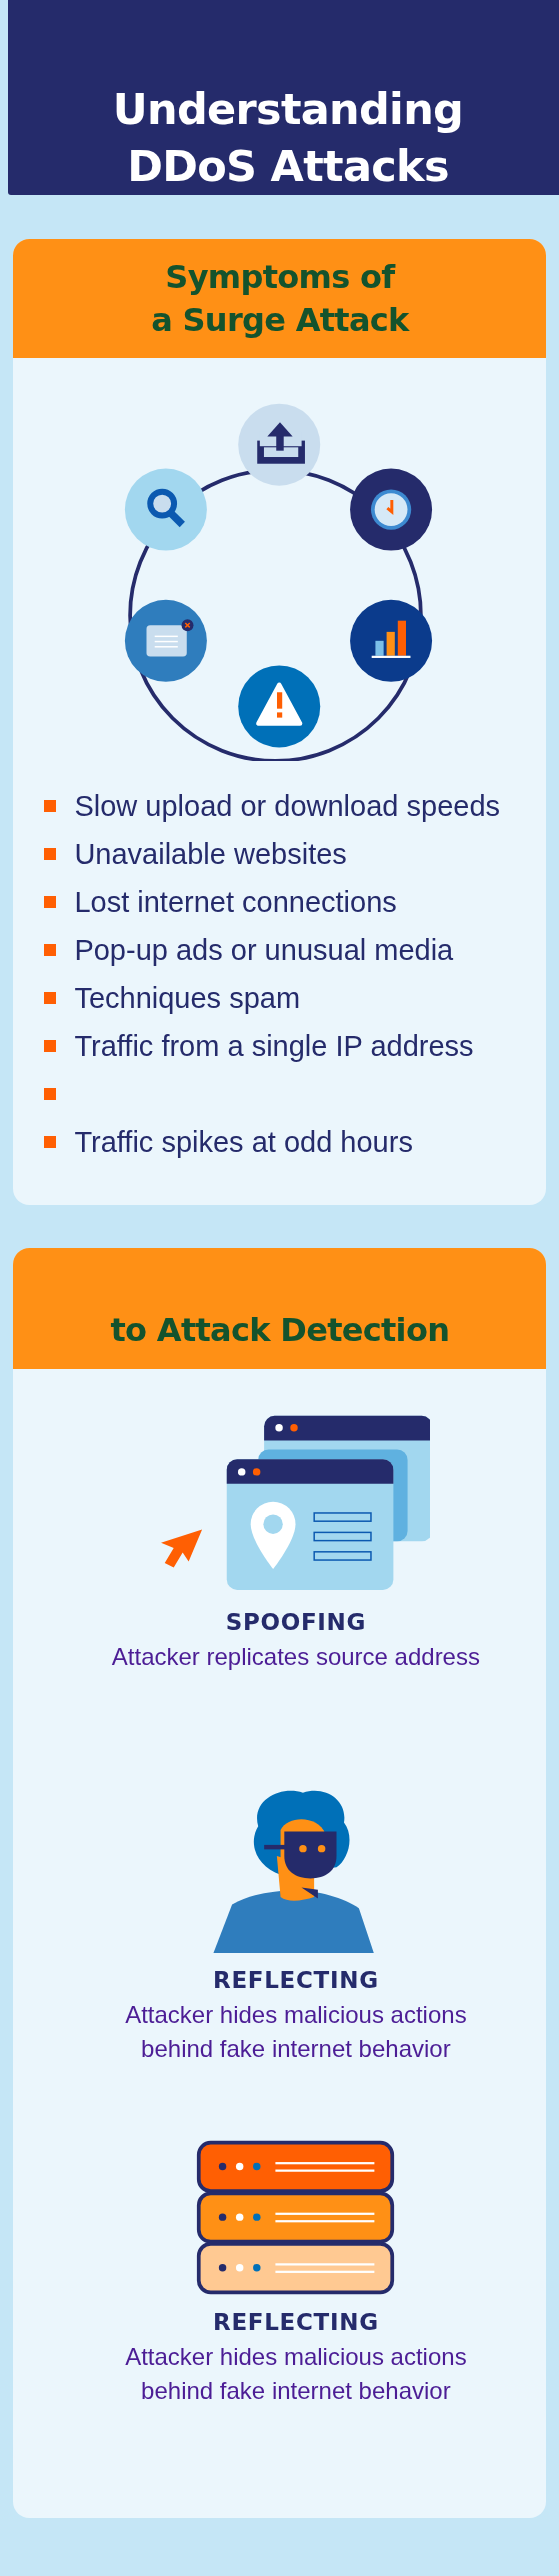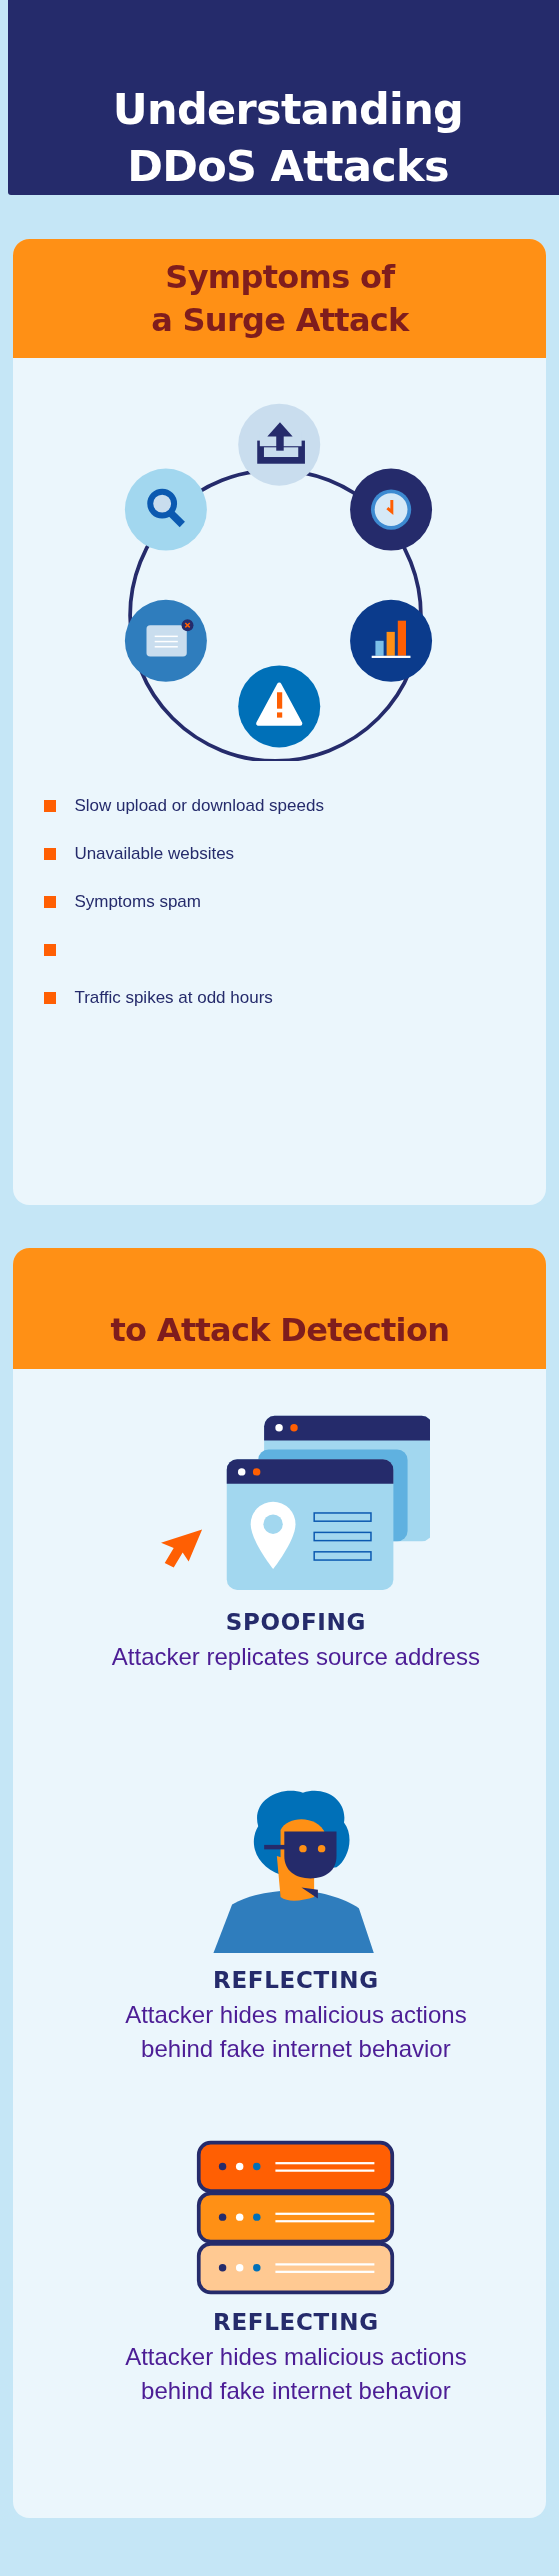--- a/index.html
+++ b/index.html
@@ -24,33 +24,33 @@
     margin-top: -12px;
   }
   .card {
     position: absolute; left: 13.4px; width: 533px;
     background: #ebf6fc; border-radius: 16.4px; overflow: hidden;
   }
   .card-head {
     background: #ff9015; display: flex; align-items: center; justify-content: center;
   }
   .card-head h2 {
-    font-family: "DejaVu Sans", sans-serif; font-weight: bold; color: #7f1d1d;
+    font-family: "DejaVu Sans", sans-serif; font-weight: bold; color: #14532d;
     font-size: 32px; line-height: 43px; text-align: center; letter-spacing: -0.7px;
   }
   #card1 { top: 239px; height: 966px; }
   #card1 .card-head { height: 119px; }
   #card2 { top: 1248px; height: 1270px; }
   #card2 .card-head { height: 121px; }
 
   .ring { position: absolute; left: 91px; top: 134px; width: 343px; height: 388px; }
   .symptoms { position: absolute; left: 31px; top: 543px; list-style: none; }
   .symptoms li { display: flex; align-items: center; height: 48px; }
   .bullet { width: 12px; height: 12px; background: #ff5f03; margin-right: 18px; flex: none; }
-  .symptoms .txt { font-size: 17px; color: #252b6b; }
+  .symptoms .txt { font-size: 29px; color: #252b6b; }
 
   .technique { position: absolute; left: 16px; width: 533px; text-align: center; }
   .technique .illus { display: block; margin: 0 auto; }
   .technique h3 {
     font-family: "DejaVu Sans", sans-serif; font-weight: bold; font-size: 23px;
     letter-spacing: 0.7px; color: #252b6b; margin-top: 10.4px;
   }
   .technique p { font-size: 24px; line-height: 34px; color: #4c1d95; margin-top: 4.5px; }
   #tech1 { top: 164px; }
   #tech2 { top: 537px; }
@@ -128,21 +128,33 @@
     <li>
         <span class="bullet"></span>
         <span class="txt">Slow upload or download speeds</span>
       </li>
     <li>
         <span class="bullet"></span>
         <span class="txt">Unavailable websites</span>
       </li>
     <li>
         <span class="bullet"></span>
-        <span class="txt">Symptoms spam</span>
+        <span class="txt">Lost internet connections</span>
+      </li>
+    <li>
+        <span class="bullet"></span>
+        <span class="txt">Pop-up ads or unusual media</span>
+      </li>
+    <li>
+        <span class="bullet"></span>
+        <span class="txt">Techniques spam</span>
+      </li>
+    <li>
+        <span class="bullet"></span>
+        <span class="txt">Traffic from a single IP address</span>
       </li>
     <li>
         <span class="bullet"></span>
       </li>
     <li>
         <span class="bullet"></span>
         <span class="txt">Traffic spikes at odd hours</span>
       </li>
   </ul>
 </section>

